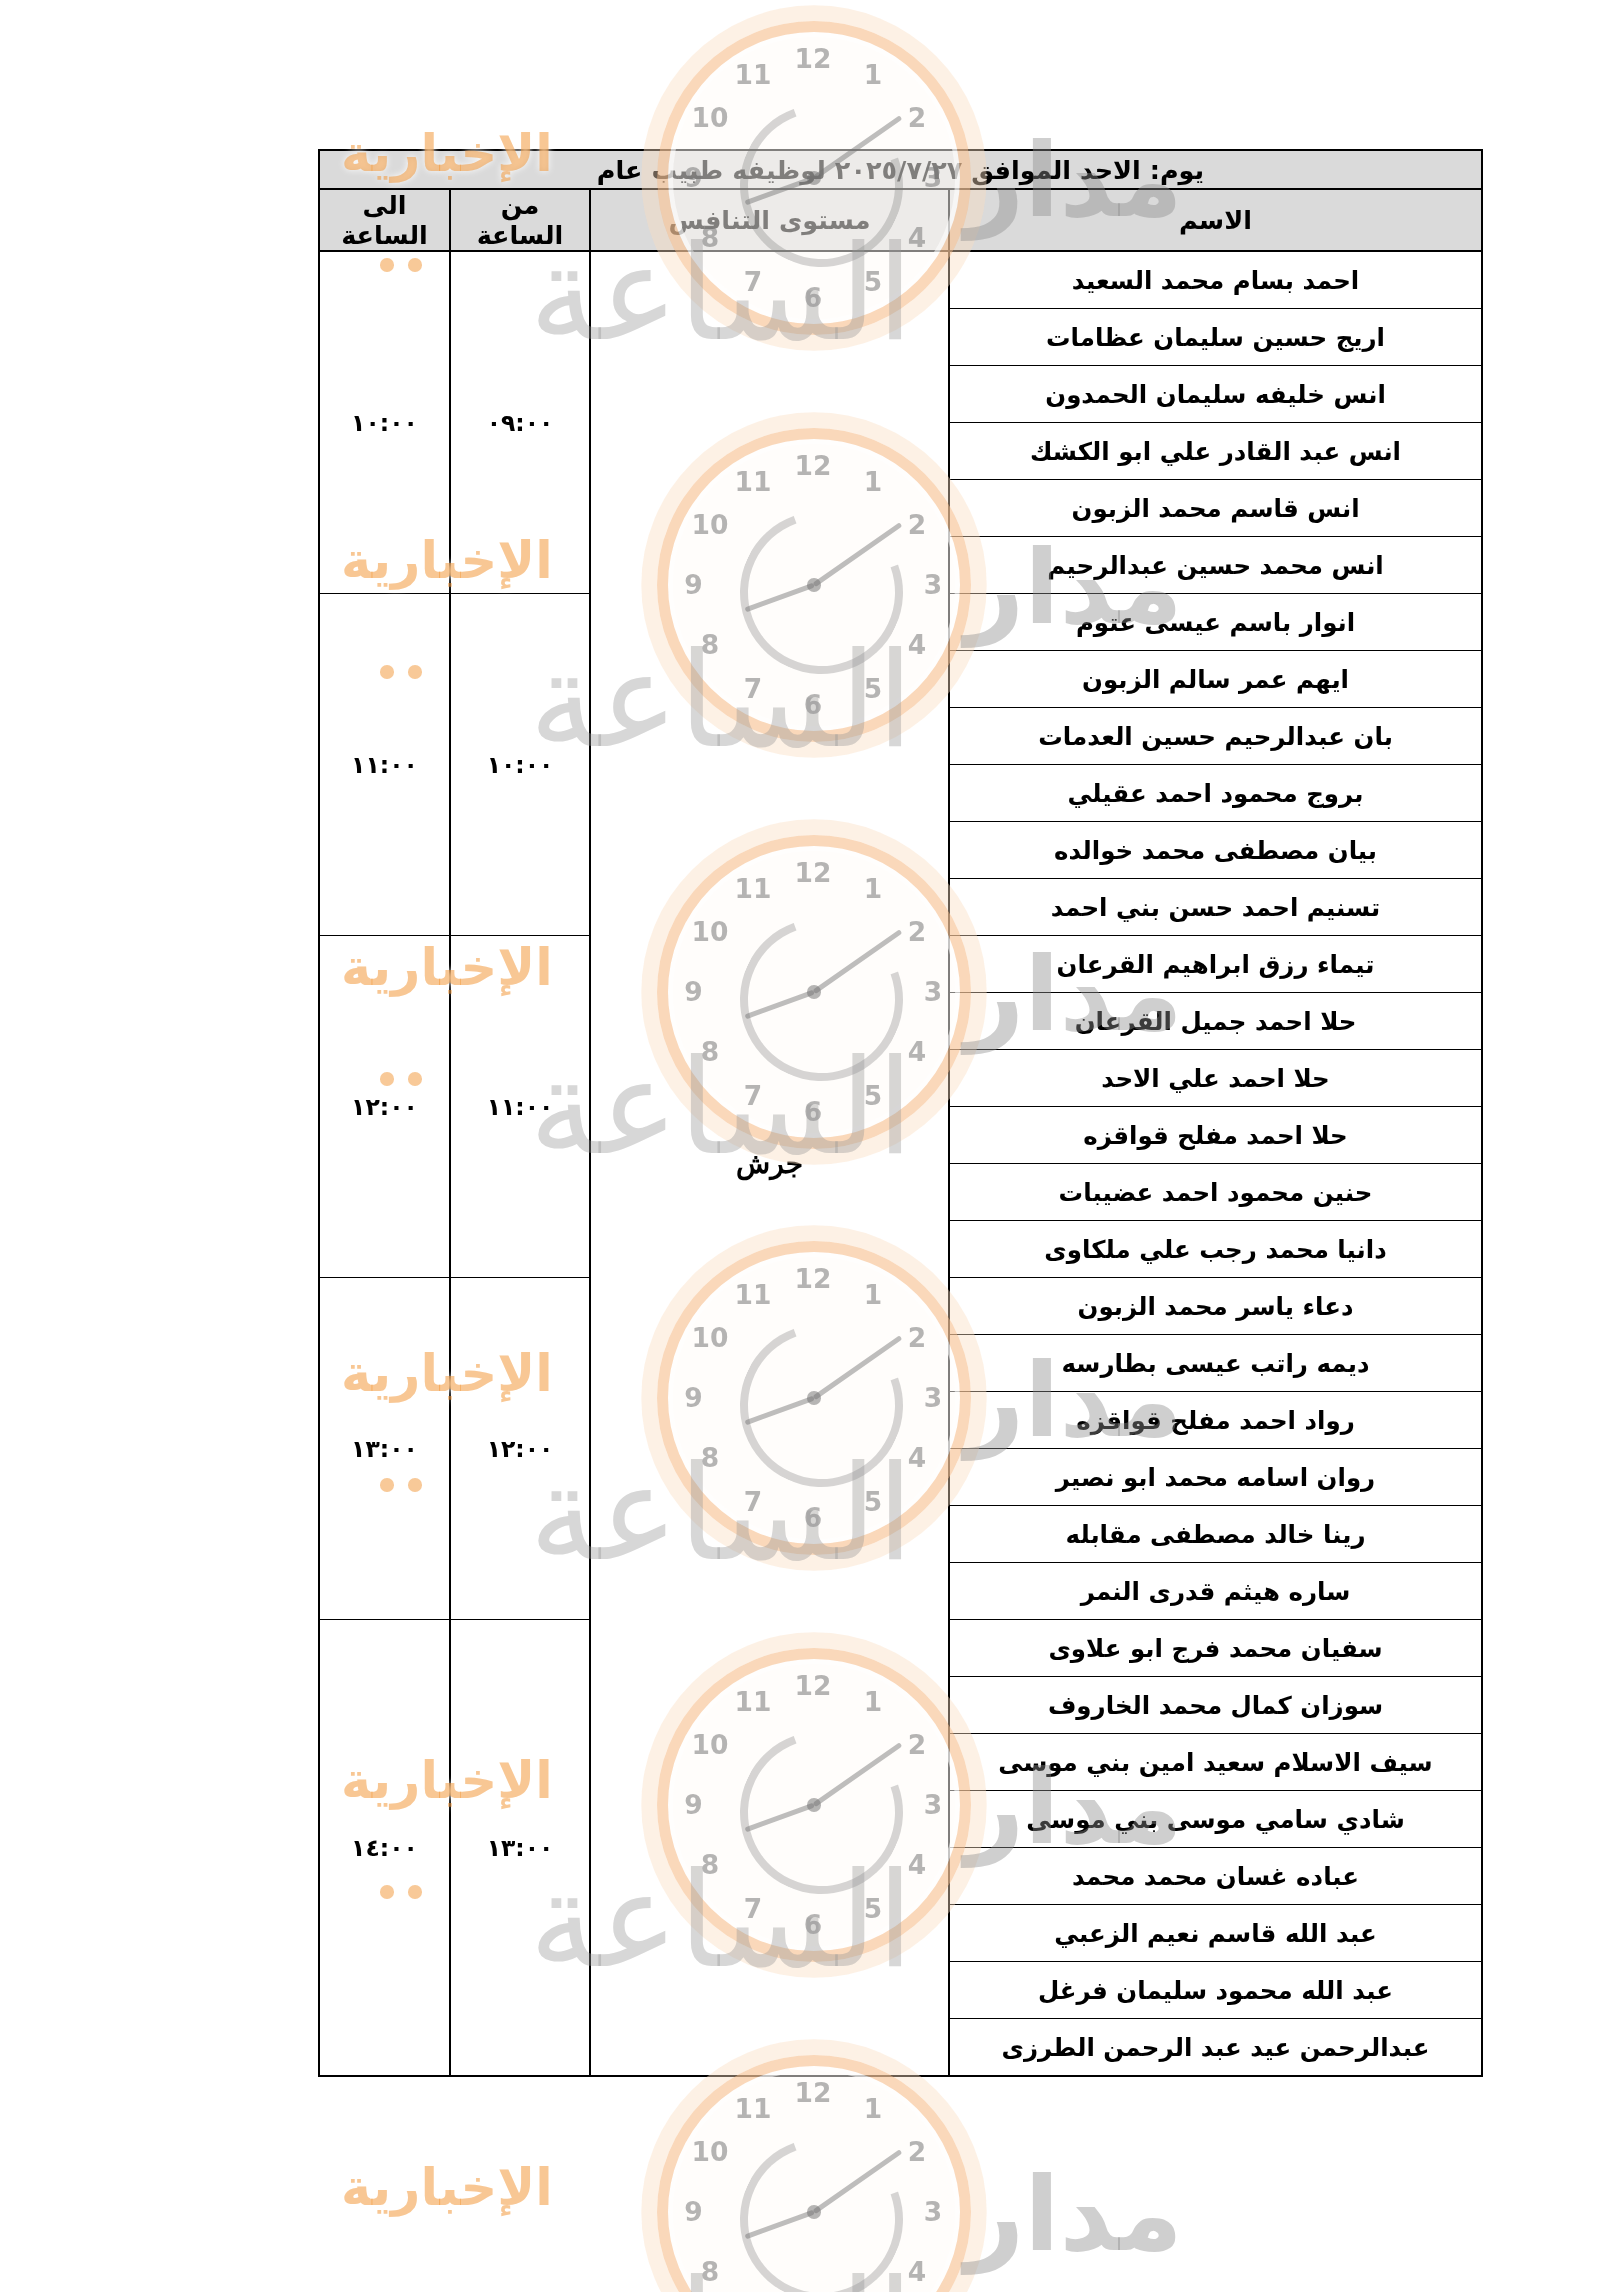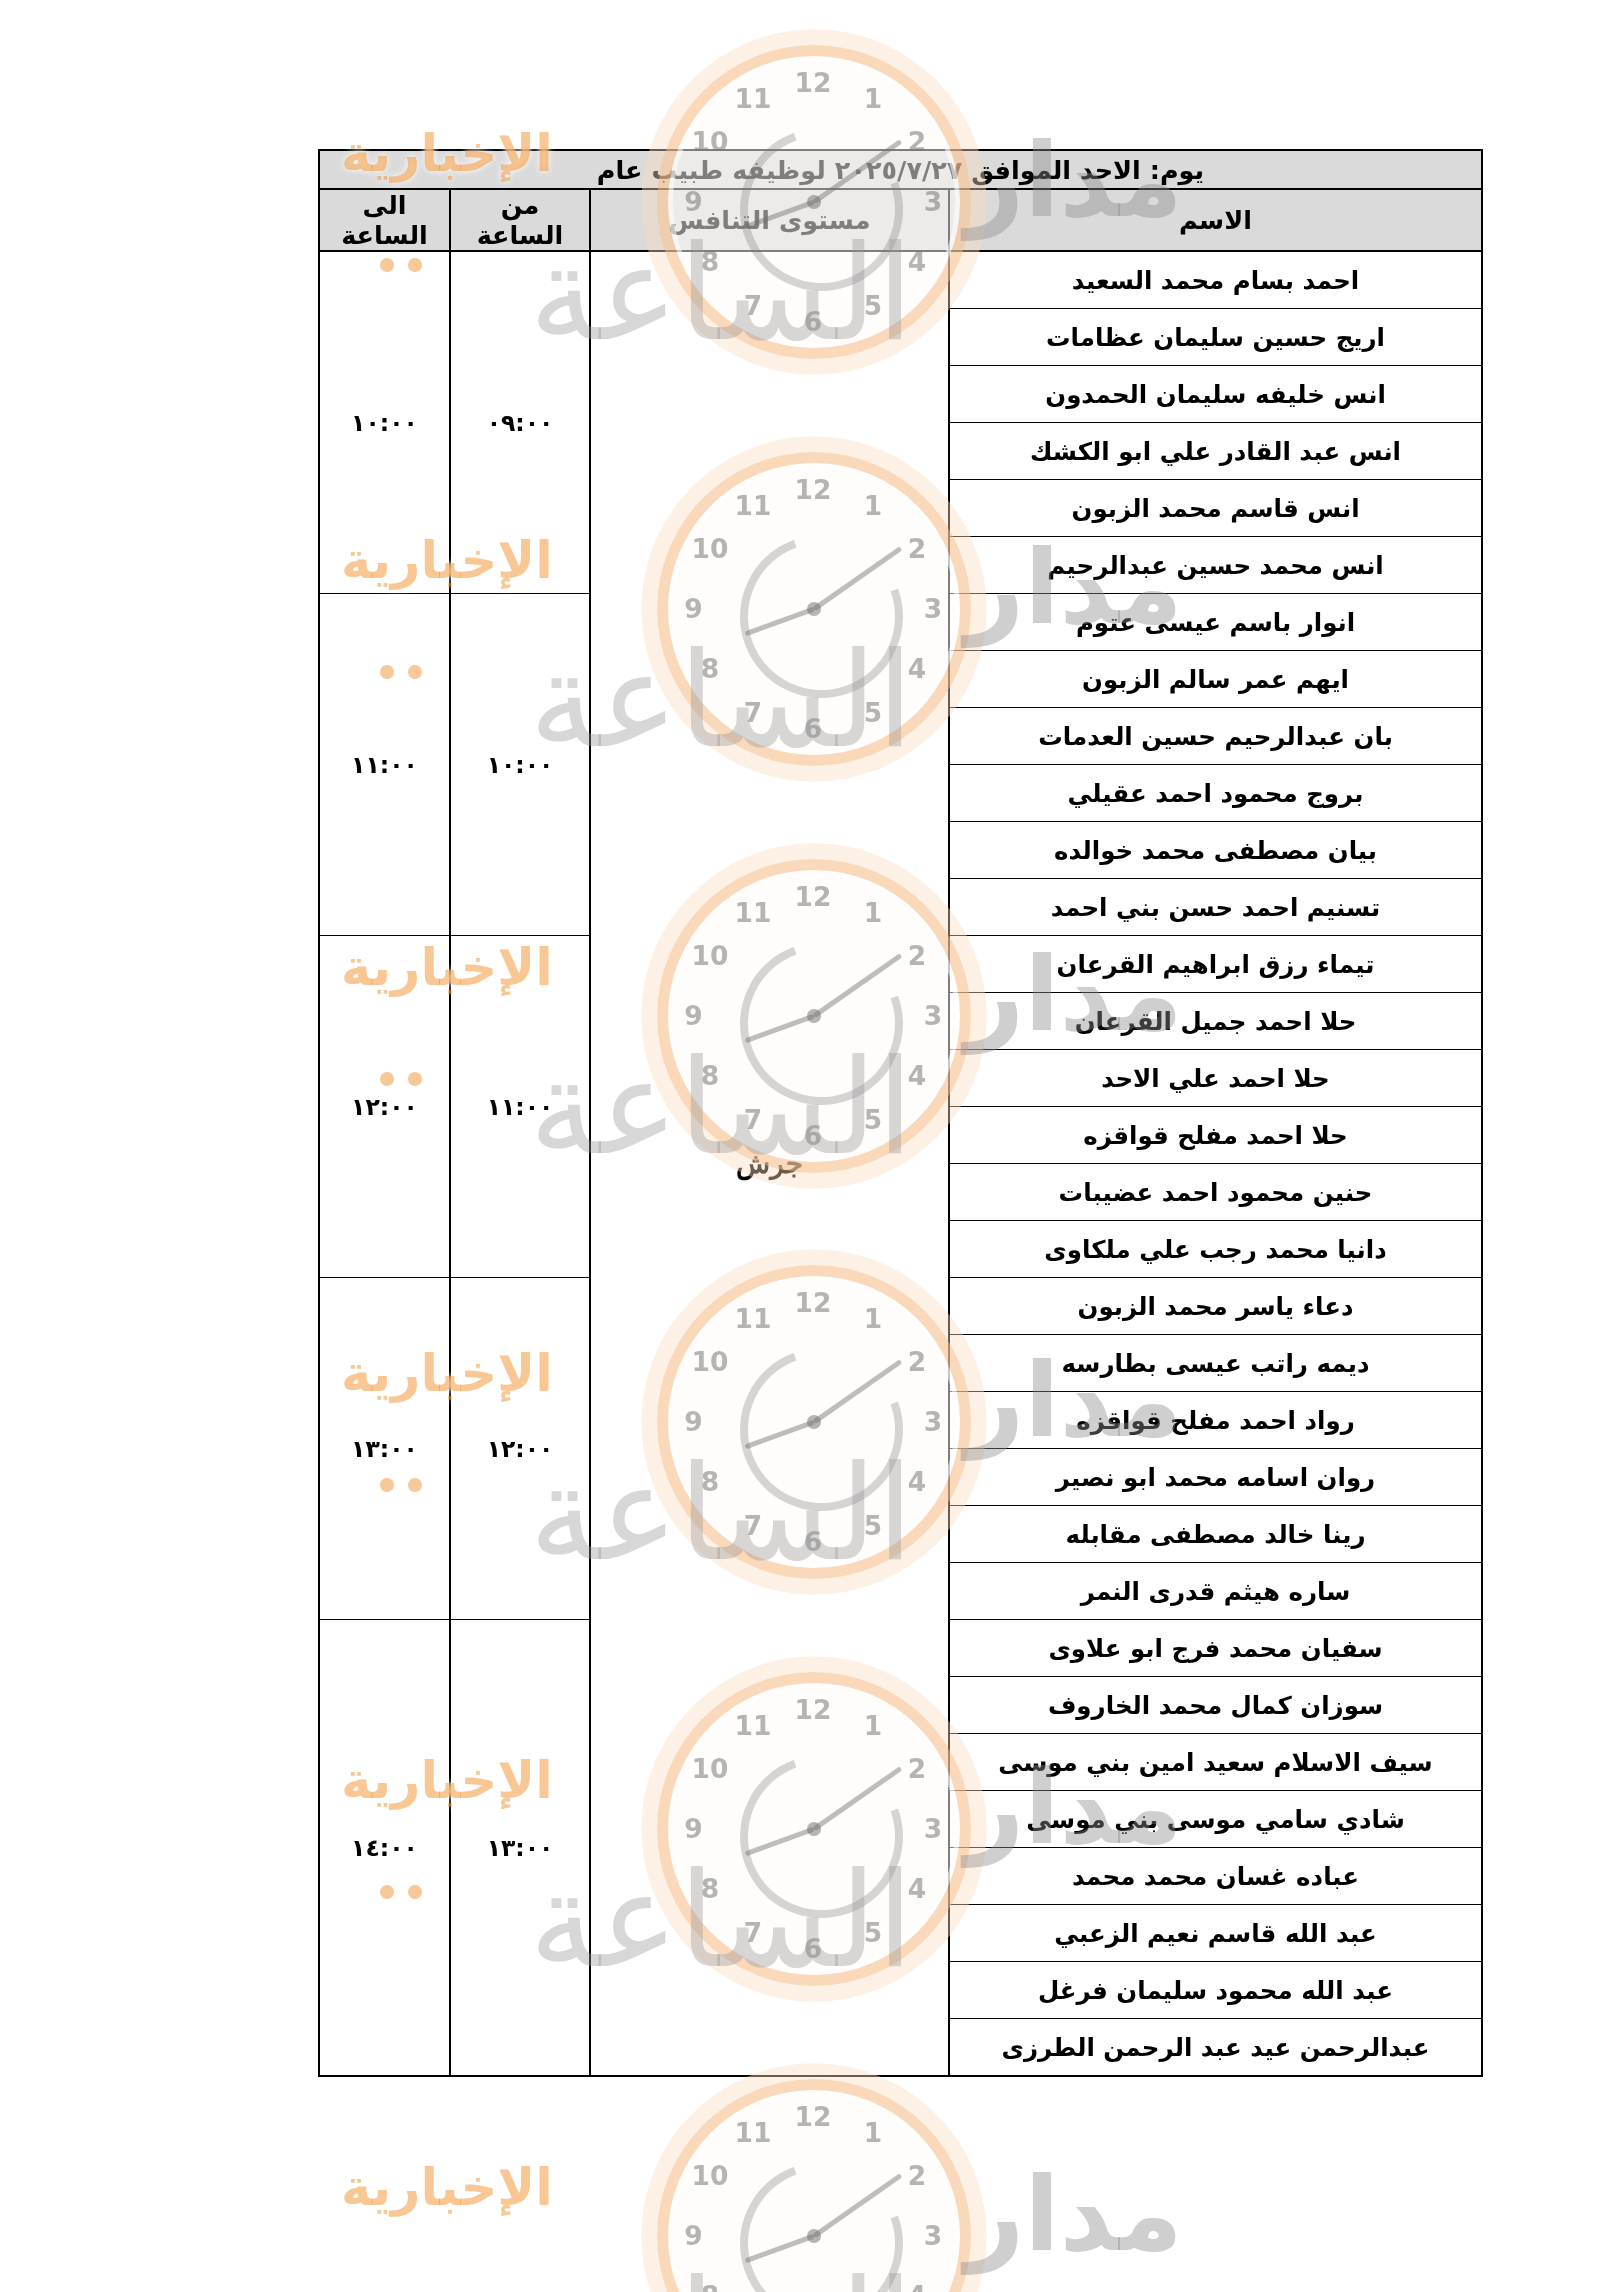--- a/index.html
+++ b/index.html
@@ -16,21 +16,21 @@
   tr.title-row td{height:37px;background:rgba(216,216,216,.95);
     font-size:25.5px;border-bottom:2px solid #000;border-top:2.9px solid #000;}
   tr.header-row td{height:55px;background:rgba(216,216,216,.95);
     font-size:25.5px;border-bottom:2.9px solid #000;}
   td.c-name{height:56px;font-size:24.5px;background:transparent;}
   td.c-level{font-size:28px;background:transparent;font-family:Liberation Serif, serif;}
   td.c-time{font-size:23.5px;letter-spacing:1px;background:transparent;}
 
   
   .wm{position:absolute;left:0;width:1621px;height:392px;z-index:3;pointer-events:none;}
-  .wm-clock{position:absolute;left:657px;top:50px;width:314px;height:314px;
+  .wm-clock{position:absolute;left:657px;top:26px;width:314px;height:314px;
     box-sizing:border-box;border-radius:50%;
     border:11.8px solid rgba(243,156,80,.38);
     background:rgba(255,252,248,.5);
     box-shadow:0 0 0 15.7px rgba(250,221,192,.42), inset 0 0 0 4.9px rgba(255,255,255,.55);}
   .wm-num{position:absolute;transform:translate(-50%,-50%);
     font-size:26.5px;font-weight:bold;color:rgba(120,120,120,.55);}
   .wm-hand{position:absolute;left:50%;bottom:50%;width:4.9px;border-radius:2.9px;
     transform-origin:50% 100%;background:rgba(110,110,110,.45);}
   .wm-hand.minute{height:106px;transform:translateX(-50%) rotate(55deg);}
   .wm-hand.hour{height:73px;transform:translateX(-50%) rotate(250deg);}

